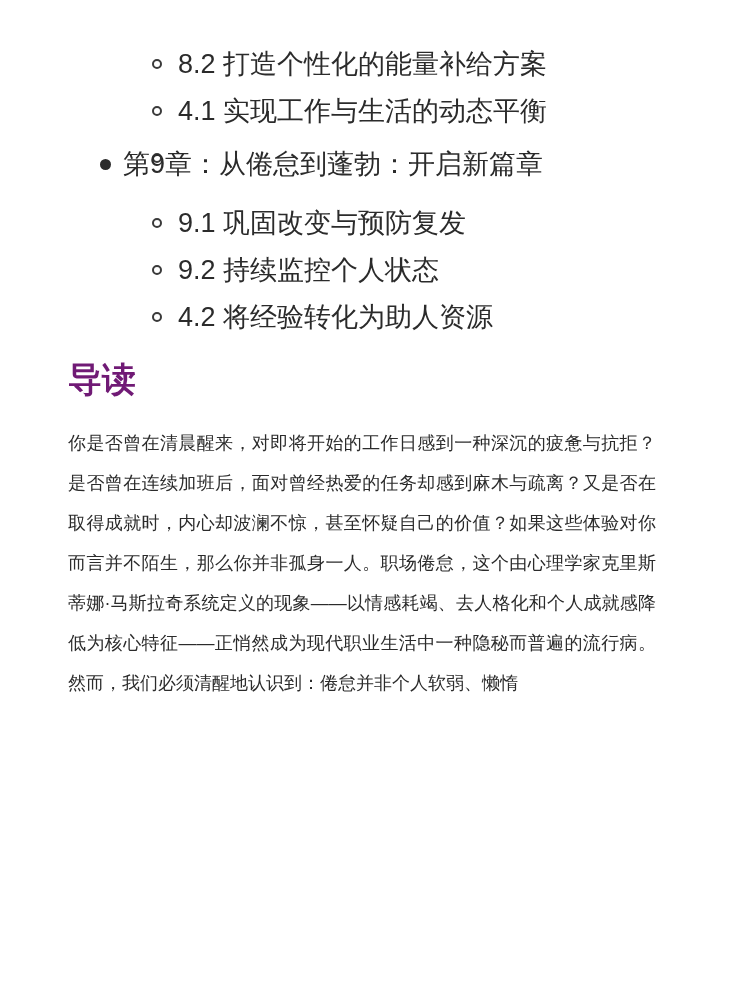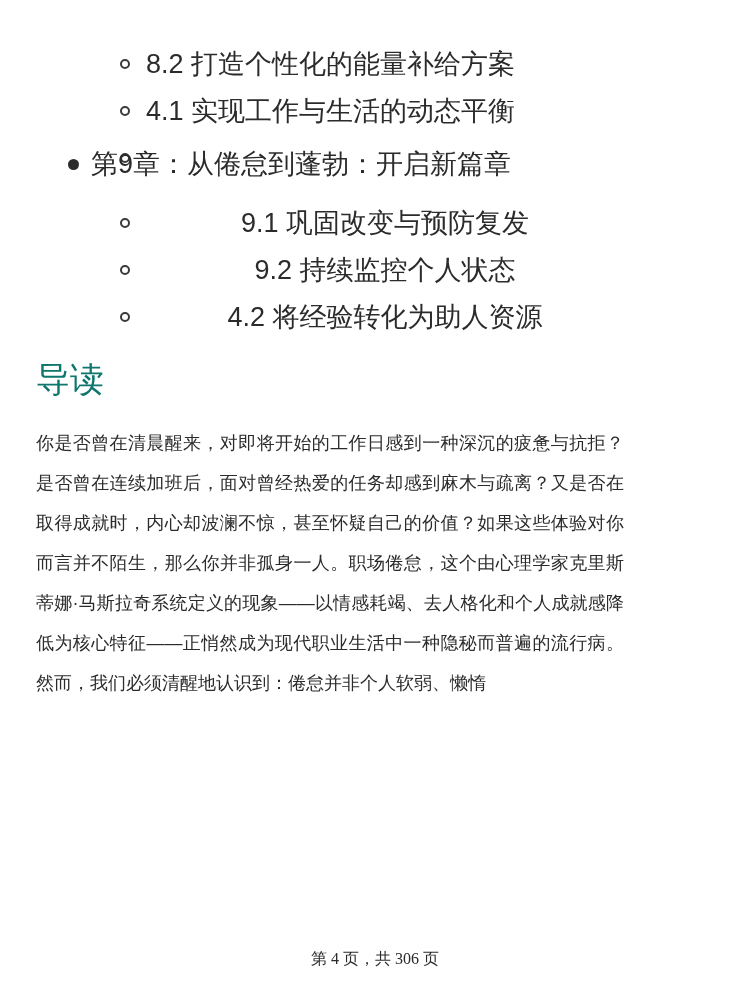--- a/index.html
+++ b/index.html
@@ -15,21 +15,21 @@
     overflow: hidden;
   }
   .page {
     position: relative;
     width: 750px;
     height: 1000px;
     background: #ffffff;
     overflow: hidden;
   }
   .content {
-    padding: 44px 80px 0 36px;
+    padding: 44px 80px 0 68px;
     width: 588px;
   }
 
   
   .toc {
     font-size: 27px;
     line-height: 40px;
   }
   .toc-row {
     position: relative;
@@ -38,21 +38,20 @@
   .toc-row.lvl1 {
     padding-left: 55px;
     margin-top: 13px;
     margin-bottom: 4px;
   }
   .toc-row.lvl2 {
     padding-left: 110px;
   }
   .sublist-9 {
     margin-top: 19px;
-    text-align: center;
   }
   .bullet {
     position: absolute;
     border-radius: 50%;
     box-sizing: border-box;
   }
   .bullet.disc {
     width: 11px;
     height: 11px;
     left: 32px;
@@ -66,22 +65,22 @@
     top: 15px;
     border: 2px solid #3a3a3a;
     background: transparent;
   }
 
   
   .intro-heading {
     margin: 20px 0 22px 0;
     font-size: 34px;
     line-height: 44px;
-    font-weight: normal;
-    color: #0f766e;
+    font-weight: bold;
+    color: #701a75;
   }
   .intro-paragraph {
     margin: 0;
     font-size: 18px;
     line-height: 40px;
     color: #2b2b2b;
     text-align: justify;
     text-justify: inter-ideograph;
     word-break: break-all;
   }
@@ -139,14 +138,13 @@
       </div>
 
     </div>
 
     <h2 class="intro-heading">导读</h2>
 
     <p class="intro-paragraph">你是否曾在清晨醒来，对即将开始的工作日感到一种深沉的疲惫与抗拒？是否曾在连续加班后，面对曾经热爱的任务却感到麻木与疏离？又是否在取得成就时，内心却波澜不惊，甚至怀疑自己的价值？如果这些体验对你而言并不陌生，那么你并非孤身一人。职场倦怠，这个由心理学家克里斯蒂娜·马斯拉奇系统定义的现象——以情感耗竭、去人格化和个人成就感降低为核心特征——正悄然成为现代职业生活中一种隐秘而普遍的流行病。然而，我们必须清醒地认识到：倦怠并非个人软弱、懒惰</p>
 
   </div>
 
-  <div class="page-footer">第 4 页，共 306 页</div>
 </div>
 
 </body></html>

